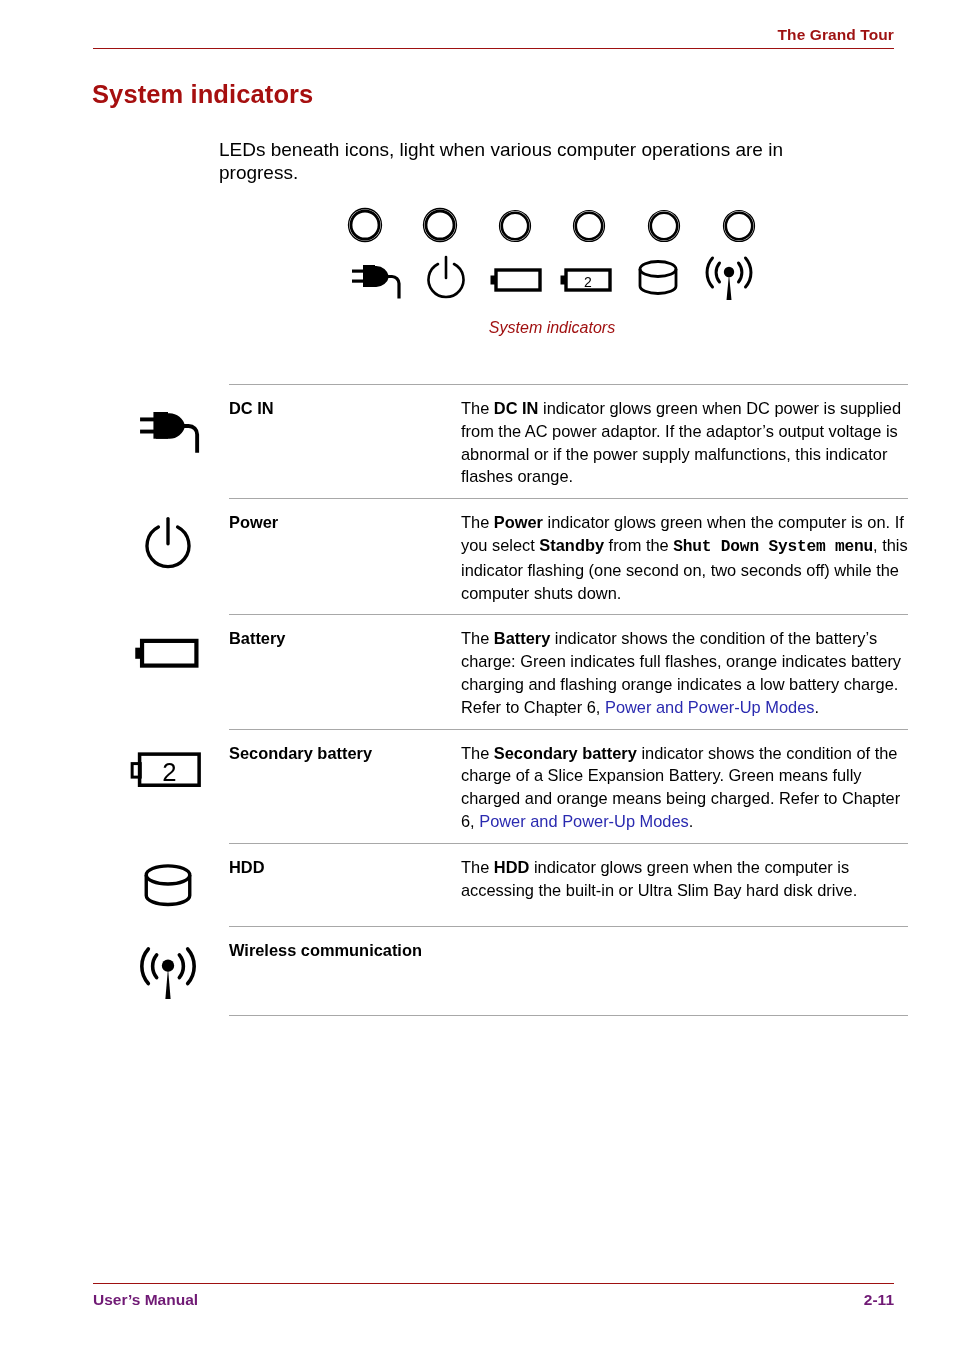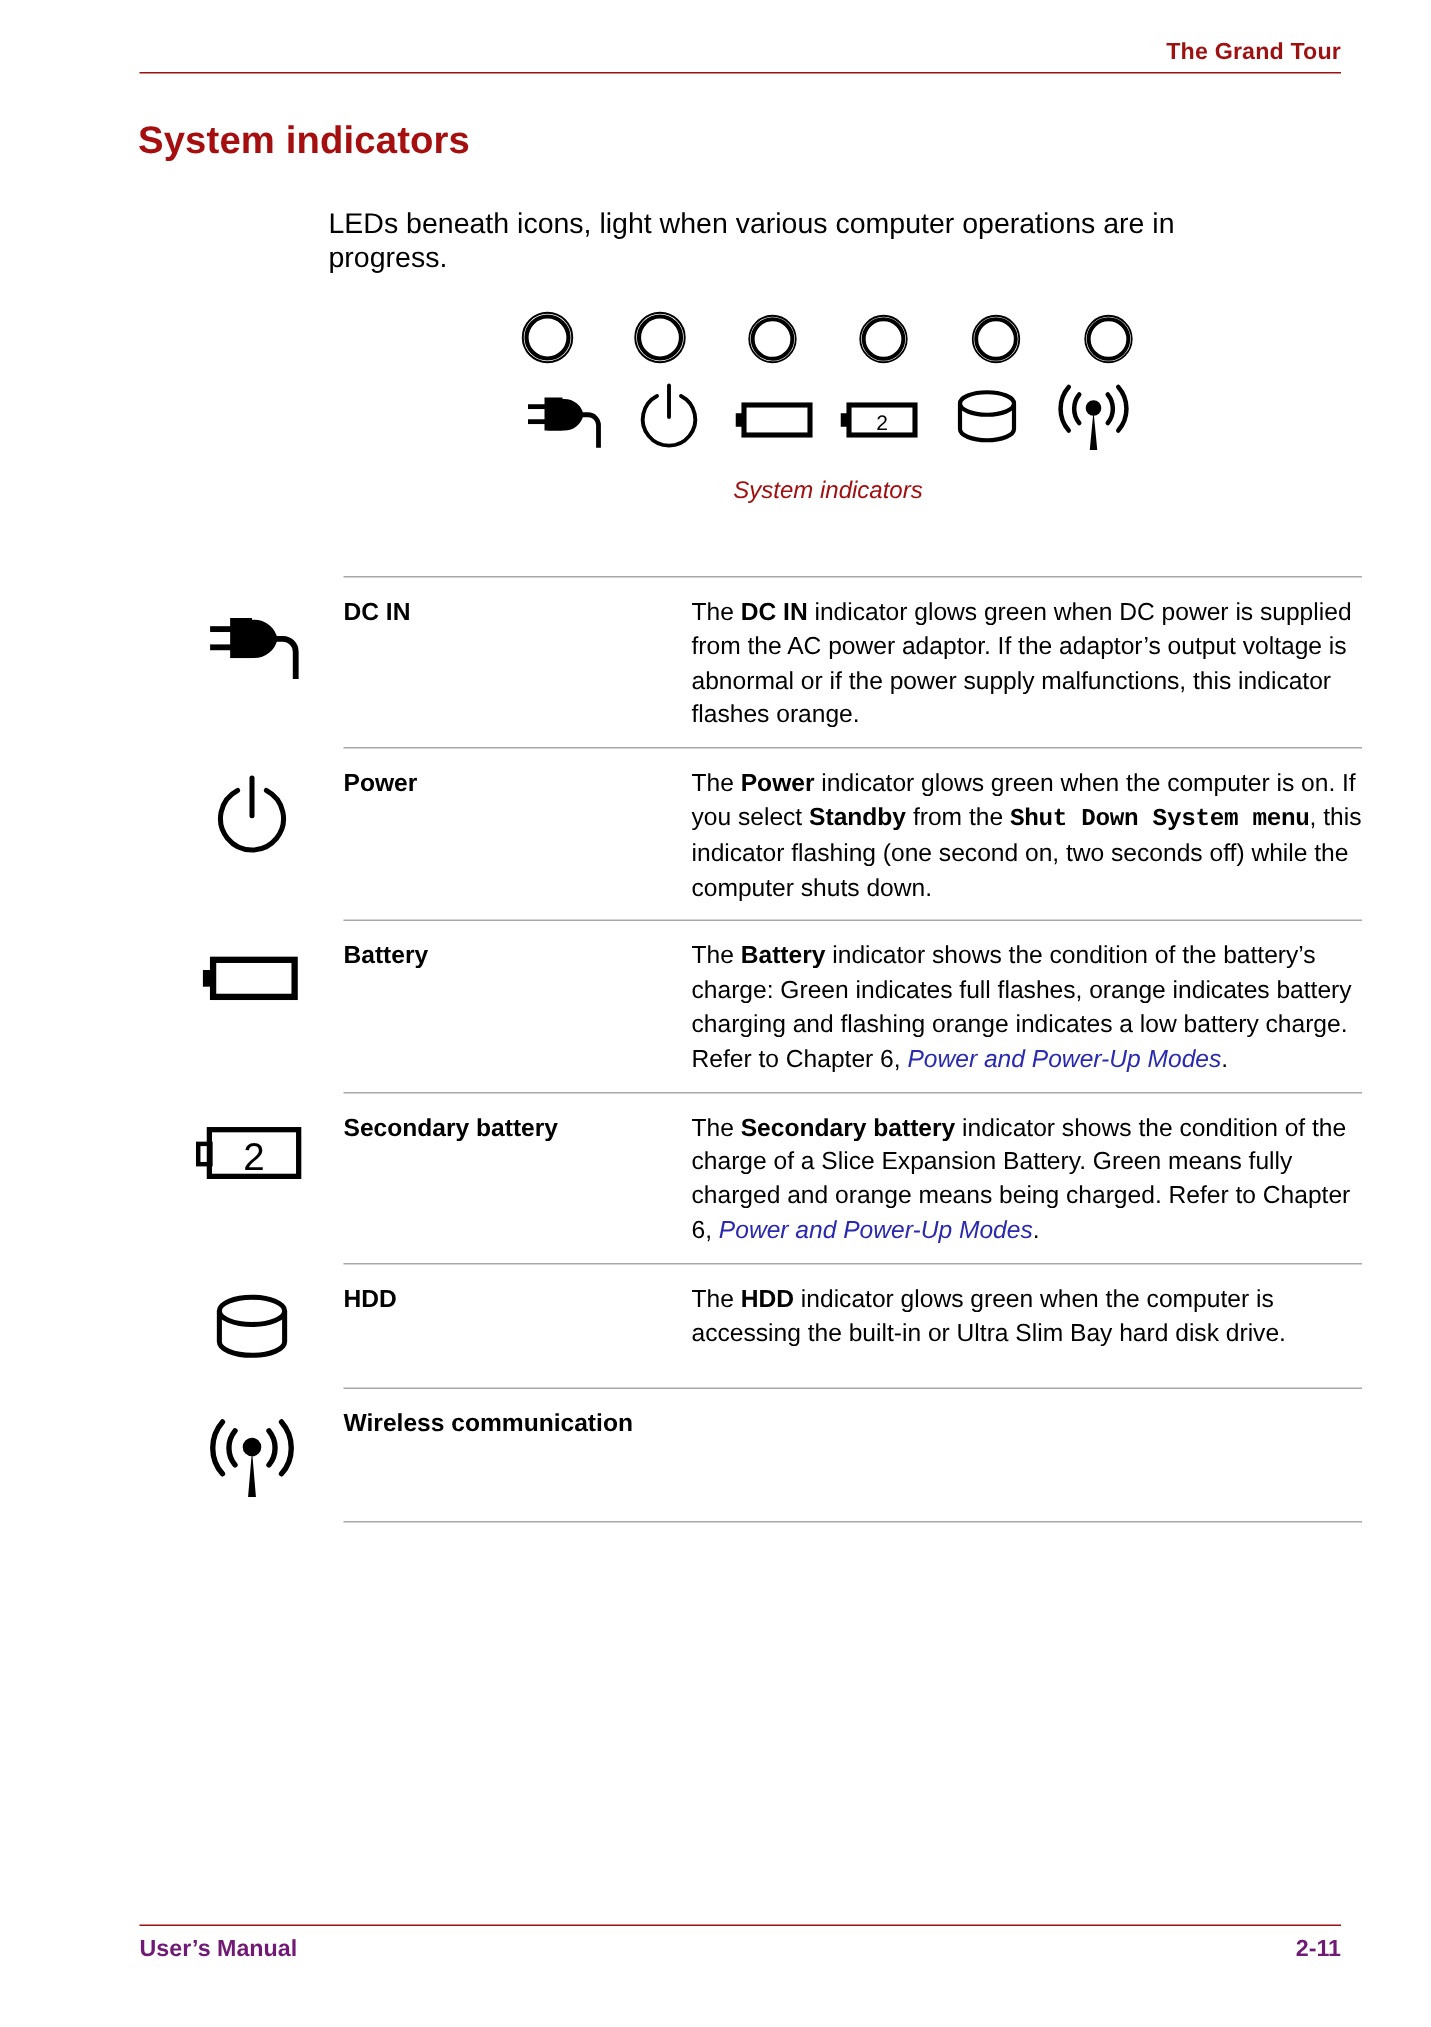--- a/index.html
+++ b/index.html
@@ -150,21 +150,20 @@
   }
   .cell-desc b { font-weight: bold; }
   .mono {
     font-family: "Liberation Mono", monospace;
     font-weight: bold;
     font-size: 16.2px;
     letter-spacing: -0.2px;
   }
   .xref {
     color: #2a2ab0;
-    font-style: italic;
     text-align: center;
   }
 
   
   .footer {
     position: absolute;
     top: 1283px;
     left: 93px;
     width: 801px;
   }

